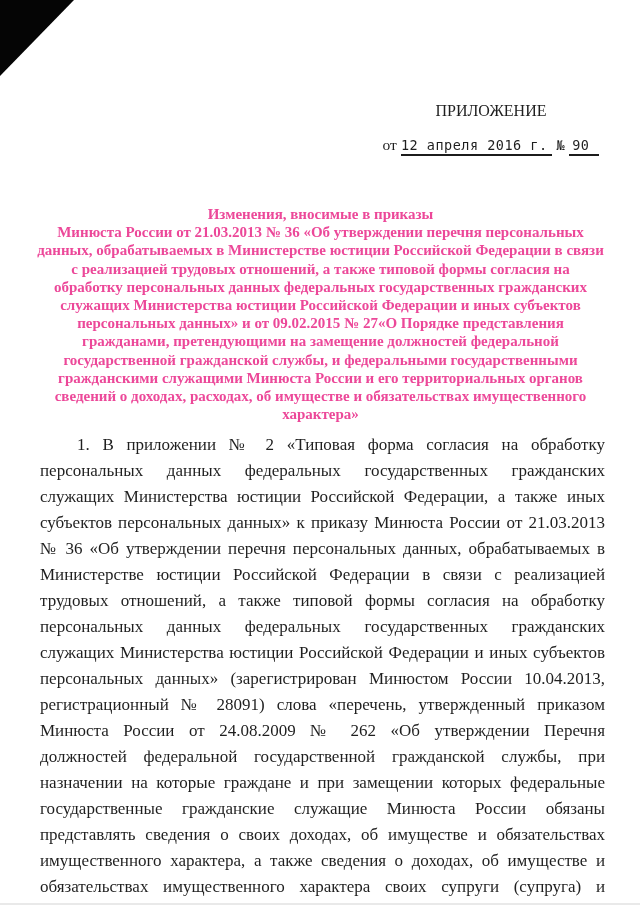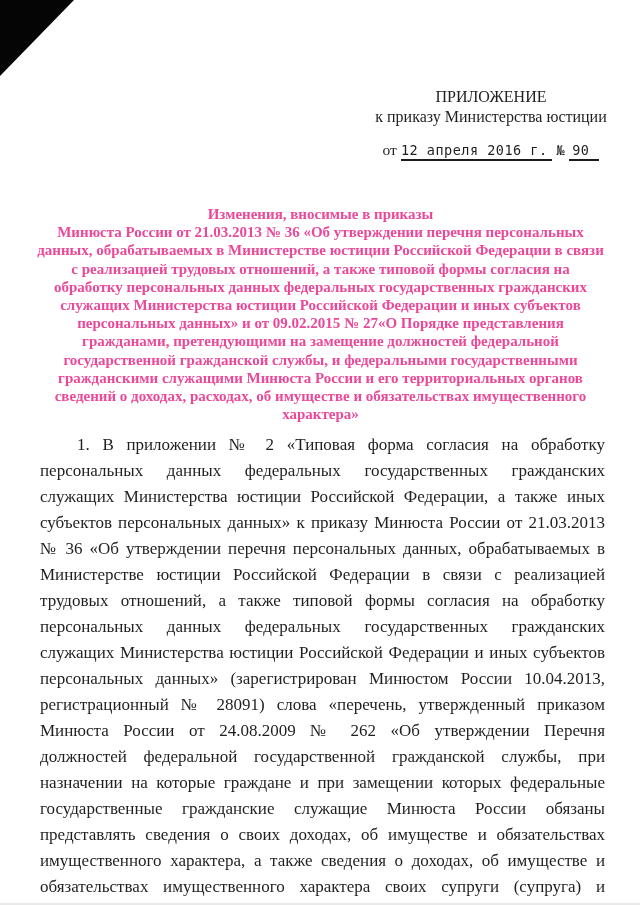--- a/index.html
+++ b/index.html
@@ -16,21 +16,21 @@
   }
   .corner-fold {
     position: absolute;
     top: 0; left: 0;
     width: 0; height: 0;
     border-top: 76px solid #050505;
     border-right: 74px solid transparent;
   }
   .appendix {
     position: absolute;
-    top: 87px;
+    top: 101px;
     left: 370px;
     width: 242px;
     text-align: center;
     font-size: 16px;
     line-height: 19.5px;
     white-space: nowrap;
   }
   .appendix .date-line {
     margin-top: 14px;
     font-size: 15.5px;
@@ -77,21 +77,20 @@
 </style>
 </head>
 <body>
 
 <div class="page">
 
   <div class="corner-fold"></div>
 
   <div class="appendix">
     <div>ПРИЛОЖЕНИЕ</div>
-    <div>к приказу Министерства юстиции</div>
     <div class="date-line">
       <span>от</span><span class="typed underlined date-value">12 апреля 2016 г.</span><span class="typed num-sign">№</span><span class="typed underlined num-value">90</span>
     </div>
   </div>
 
   <div class="doc-title">
     <span class="title-line">Изменения, вносимые в приказы</span>
     <span class="title-rest">Минюста России от 21.03.2013 № 36 «Об утверждении перечня персональных данных, обрабатываемых в Министерстве юстиции Российской Федерации в связи с реализацией трудовых отношений, а также типовой формы согласия на обработку персональных данных федеральных государственных гражданских служащих Министерства юстиции Российской Федерации и иных субъектов персональных данных» и от 09.02.2015 № 27«О Порядке представления гражданами, претендующими на замещение должностей федеральной государственной гражданской службы, и федеральными государственными гражданскими служащими Минюста России и его территориальных органов сведений о доходах, расходах, об имуществе и обязательствах имущественного характера»</span>
   </div>
 

